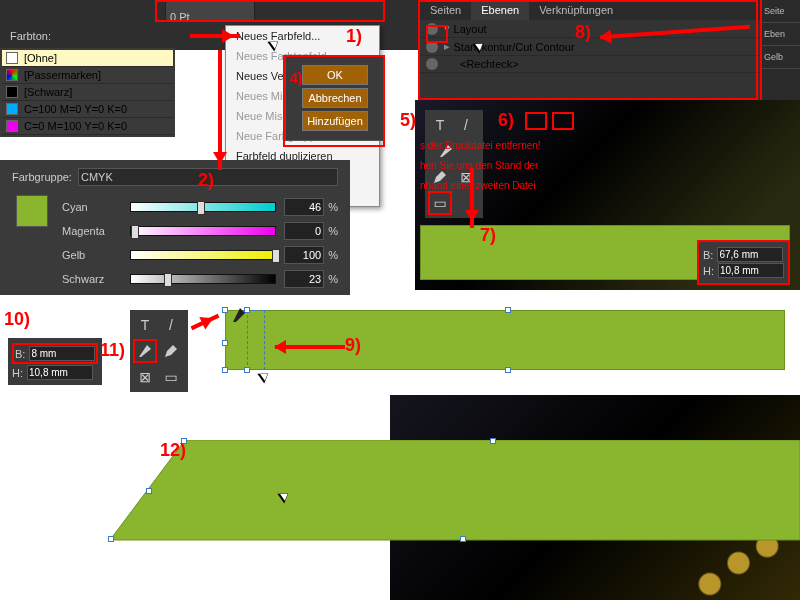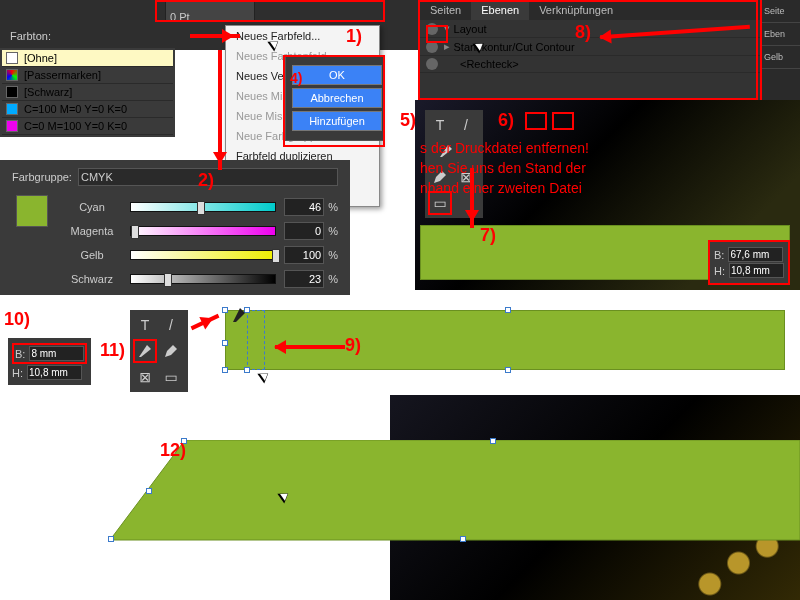--- a/index.html
+++ b/index.html
@@ -18,28 +18,28 @@
 .sw-col{width:12px;height:12px;margin-right:6px;border:1px solid #666}
 .sw-row.sel{background:#fef9c3}
 
 
 .ctx-menu{position:absolute;top:25px;left:225px;width:155px;background:#f4f4f4;border:1px solid #888;box-shadow:2px 2px 5px rgba(0,0,0,.4)}
 .ctx-item{padding:4px 10px;color:#222}
 .ctx-item.dis{color:#999}
 
 
 .dlg{position:absolute;top:55px;left:285px;width:100px;background:#3a3a3a;border:1px solid #555;padding:6px}
-.dlg button{display:block;width:90px;margin:3px auto;background:#3b82f6;color:#fff;border:1px solid #777;padding:3px}
+.dlg button{display:block;width:66px;margin:3px auto;background:#a16207;color:#fff;border:1px solid #777;padding:3px}
 
 
 .cmyk-panel{position:absolute;top:160px;left:0;width:350px;background:#3a3a3a;padding:8px 12px}
 .fm-row{display:flex;align-items:center;margin-bottom:12px}
 .fm-select{background:#2a2a2a;border:1px solid #555;color:#ccc;padding:2px;width:260px}
 .slider-row{display:flex;align-items:center;margin:6px 0}
-.slider-lbl{width:60px;text-align:center;color:#ccc;margin-right:8px}
+.slider-lbl{width:60px;text-align:left;color:#ccc;margin-right:8px}
 .slider-track{flex:1;height:10px;margin-right:8px;position:relative;border:1px solid #111}
 .slider-knob{position:absolute;top:-2px;width:8px;height:14px;background:#ddd;border:1px solid #333}
 .slider-val{width:40px;background:#222;border:1px solid #555;color:#fff;text-align:right;padding:2px}
 .pct{color:#ccc;margin-left:4px}
 .swatch-prev{position:absolute;left:16px;top:195px;width:32px;height:32px;background:#8ab52e;border:1px solid #555}
 
 
 .layers{position:absolute;top:0;right:0;width:380px;height:100px;background:#333}
 .tabs{display:flex;background:#2a2a2a}
 .tab{padding:4px 10px;color:#bbb}
@@ -47,32 +47,32 @@
 .layer-row{display:flex;align-items:center;padding:2px 6px;border-bottom:1px solid #2a2a2a;font-size:10px}
 .eye{width:12px;height:12px;background:#666;border-radius:50%;margin-right:6px}
 .arrw{margin-right:4px;color:#888}
 .side-tabs{position:absolute;right:0;top:0;width:40px;height:100px;background:#2a2a2a;border-left:2px solid red}
 .side-tabs div{padding:6px 2px;color:#bbb;font-size:9px;border-bottom:1px solid #444}
 
 
 .canvas-img{position:absolute;top:100px;left:415px;width:385px;height:190px;background:linear-gradient(135deg,#1a1a2a,#000 40%,#2a2a10 80%)}
 .green-bar{position:absolute;background:#8ab52e;border:1px solid #6a9020}
 .handle{position:absolute;width:6px;height:6px;background:#fff;border:1px solid #3b7acb}
-.red-text{color:red;font-size:14px;position:absolute}
+.red-text{color:red;font-size:10px;position:absolute}
 
 
 .mini-tools{position:absolute;background:#3a3a3a;width:58px;padding:2px;display:flex;flex-wrap:wrap}
 .mini-tools .t{width:24px;height:24px;margin:1px;display:flex;align-items:center;justify-content:center;color:#ccc;font-size:14px;border:1px solid transparent}
 .mini-tools .t svg{width:16px;height:16px}
 
 
 .size-ro{position:absolute;background:#3a3a3a;padding:4px;border:2px solid red}
 .size-line{display:flex;align-items:center;margin:1px 0}
 .size-line span{color:#ccc;margin-right:4px}
-.size-line input{width:55px;background:#222;color:#fff;border:1px solid #555;padding:1px;font-size:10px}
+.size-line input{width:66px;background:#222;color:#fff;border:1px solid #555;padding:1px;font-size:10px}
 
 
 .ar-h{height:4px}
 .ar-h:after{content:"";position:absolute;right:-1px;top:-5px;border:7px solid transparent;border-left:12px solid red}
 .ar-h.rev:after{right:auto;left:-1px;border-left:none;border-right:12px solid red}
 .ar-v{width:4px}
 .ar-v:after{content:"";position:absolute;left:-5px;bottom:-1px;border:7px solid transparent;border-top:12px solid red}
 
 .cursor{position:absolute;width:0;height:0;border-left:9px solid #000;border-top:6px solid transparent;border-bottom:6px solid transparent;transform:rotate(-35deg)}
 .cursor:before{content:"";position:absolute;left:-9px;top:-6px;border-left:9px solid #fff;border-top:6px solid transparent;border-bottom:6px solid transparent;transform:scale(.7) translate(1px,0)}

